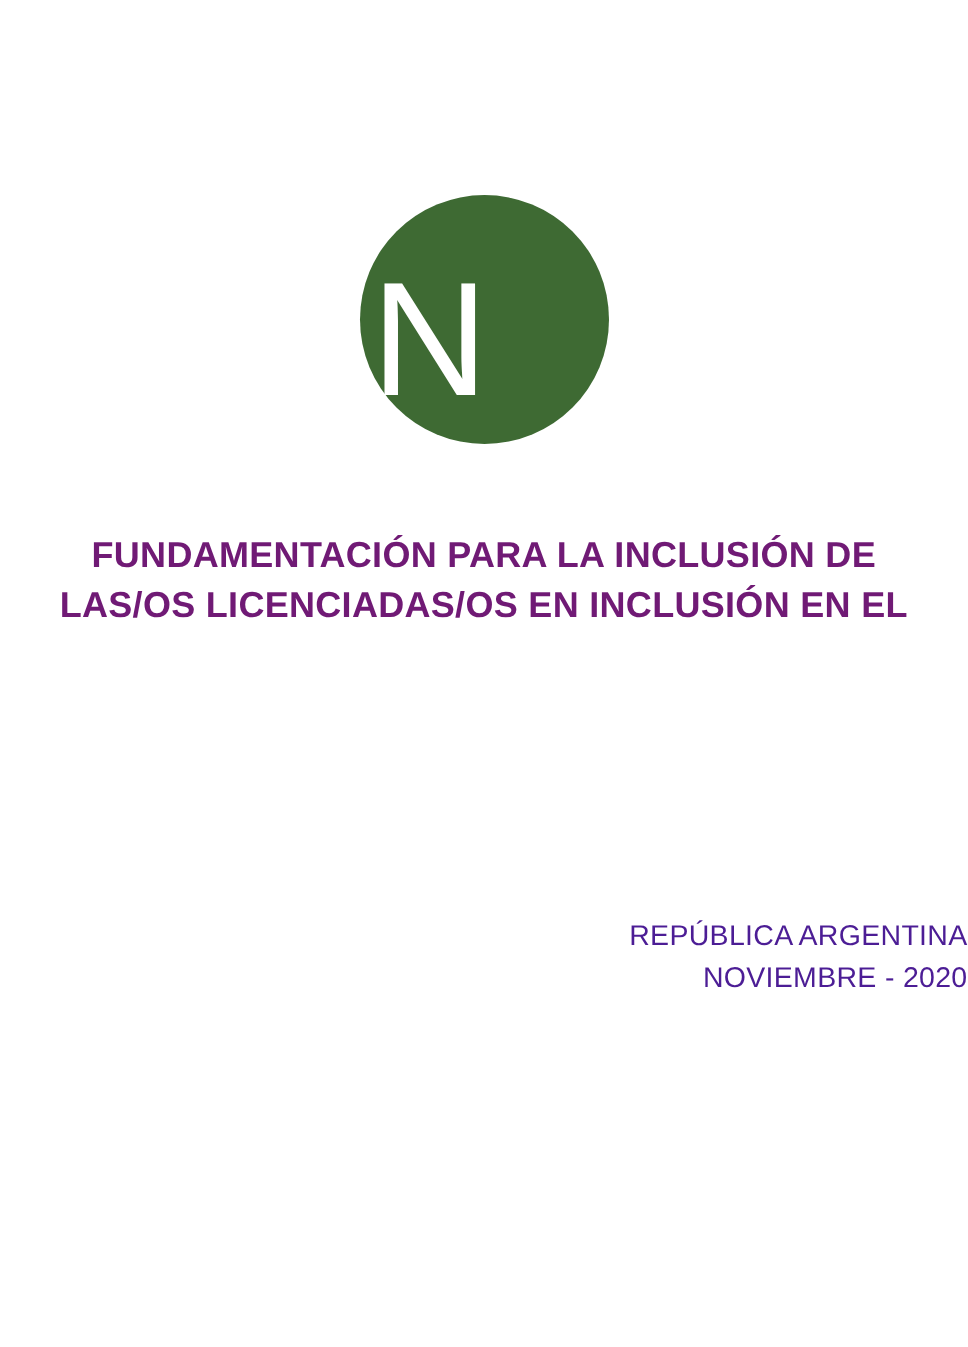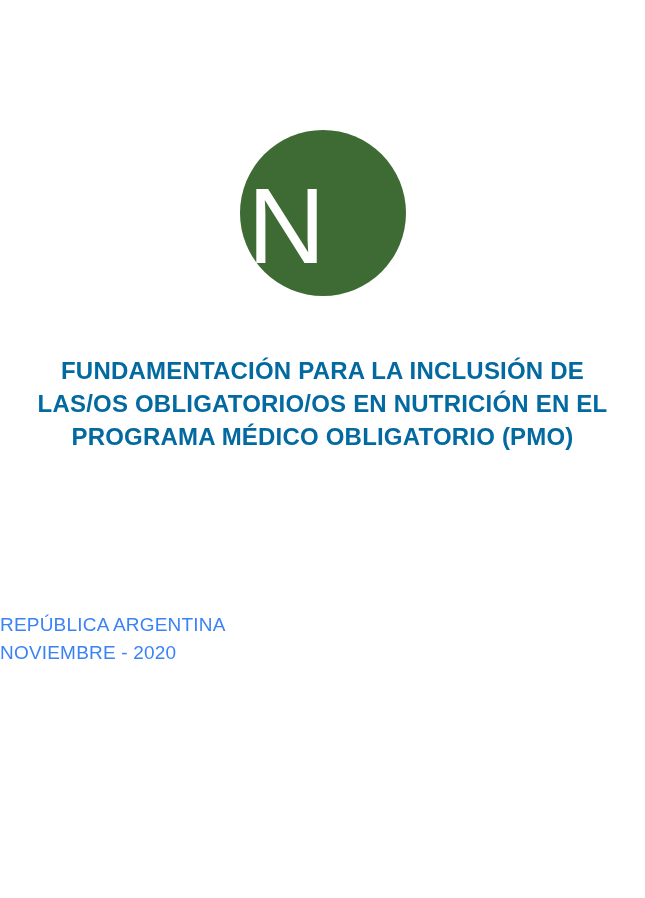--- a/index.html
+++ b/index.html
@@ -42,53 +42,52 @@
     line-height: 1;
     transform: translate(-36px, 13px);
   }
   
   .title {
     position: absolute;
     top: 354px;
     left: 0;
     width: 100%;
     text-align: center;
-    color: #0369a1;
+    color: #701a75;
     font-weight: bold;
     font-size: 24px;
     line-height: 33px;
     letter-spacing: 0.2px;
   }
   
   .subtitle {
     position: absolute;
     top: 611px;
     left: 0;
     width: 100%;
-    text-align: left;
-    color: #3b82f6;
+    text-align: right;
+    color: #4c1d95;
     font-weight: 400;
     font-size: 19px;
     line-height: 28px;
     letter-spacing: 0.2px;
   }
 </style>
 </head>
 <body>
 
 <div class="page">
 
   <div class="logo">
     <span class="letter">N</span>
   </div>
 
   <div class="title">
     <div>FUNDAMENTACIÓN PARA LA INCLUSIÓN DE</div>
-    <div>LAS/OS OBLIGATORIO/OS EN NUTRICIÓN EN EL</div>
-    <div>PROGRAMA MÉDICO OBLIGATORIO (PMO)</div>
+    <div>LAS/OS LICENCIADAS/OS EN INCLUSIÓN EN EL</div>
   </div>
 
   <div class="subtitle">
     <div>REPÚBLICA ARGENTINA</div>
     <div>NOVIEMBRE - 2020</div>
   </div>
 
 </div>
 
 </body></html>

